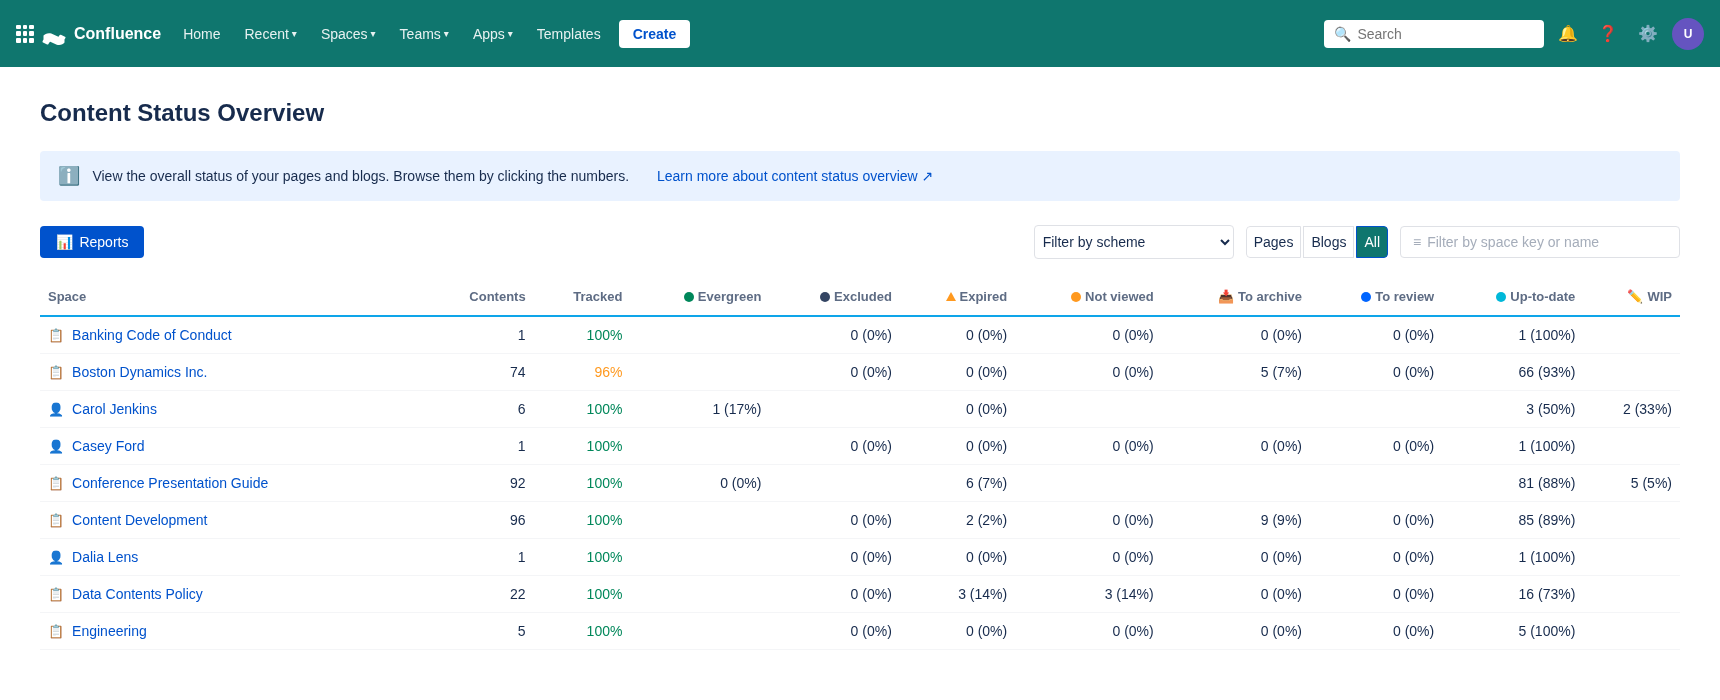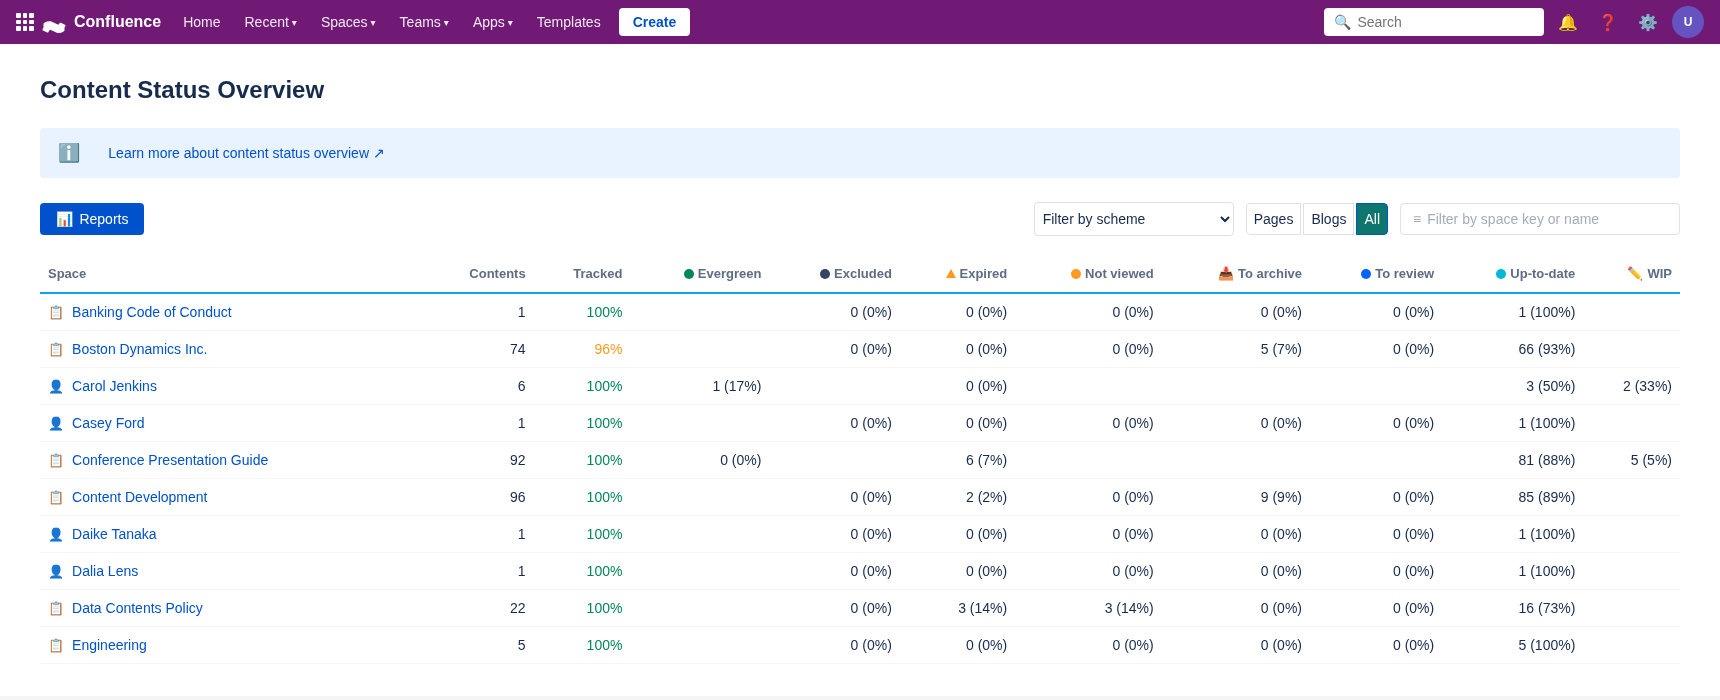--- a/index.html
+++ b/index.html
@@ -1,24 +1,24 @@
 <!DOCTYPE html>
 <html><head>
   <meta charset="utf-8">
   <style>
     * { box-sizing: border-box; margin: 0; padding: 0; }
     body { font-family: -apple-system, BlinkMacSystemFont, 'Segoe UI', sans-serif; font-size: 14px; background: #f4f5f7; color: #172b4d; }
 
     
     .navbar {
-      background: #701a75;
+      background: #0f766e;
       display: flex;
       align-items: center;
       padding: 0 16px;
-      height: 44px;
+      height: 67px;
       gap: 4px;
     }
     .nav-logo { display: flex; align-items: center; gap: 8px; color: white; font-weight: 600; font-size: 16px; margin-right: 8px; }
     .nav-logo svg { width: 24px; height: 24px; }
     .nav-link { color: rgba(255,255,255,0.9); padding: 8px 10px; border-radius: 4px; cursor: pointer; font-size: 14px; font-weight: 500; display: flex; align-items: center; gap: 3px; text-decoration: none; }
     .nav-create { background: white; color: #0052cc; padding: 6px 14px; border-radius: 4px; font-weight: 600; cursor: pointer; font-size: 14px; margin-left: 4px; border: none; }
     .nav-right { margin-left: auto; display: flex; align-items: center; gap: 8px; }
     .search-box { display: flex; align-items: center; background: white; border-radius: 4px; padding: 6px 10px; gap: 6px; min-width: 220px; cursor: text; }
     .search-box input { border: none; outline: none; font-size: 14px; color: #172b4d; width: 160px; }
     .icon-btn { width: 32px; height: 32px; border-radius: 50%; display: flex; align-items: center; justify-content: center; color: white; cursor: pointer; font-size: 16px; }
@@ -111,20 +111,21 @@
     <div class="icon-btn" title="Settings">⚙️</div>
     <div class="avatar">U</div>
   </div>
 </nav>
 
 <div class="main">
   <h1 class="page-title">Content Status Overview</h1>
 
   <div class="info-banner">
     <span class="info-icon">ℹ️</span>
+    <span>View the overall status of your pages and blogs. Browse them by clicking the numbers.</span>
     &nbsp;
     <a class="info-link">Learn more about content status overview ↗</a>
   </div>
 
   <div class="toolbar">
     <button class="reports-btn">
       <span>📊</span>
       <span>Reports</span>
     </button>
 
@@ -272,36 +273,20 @@
             <td class="col-num">2 (2%)</td>
             <td class="col-num">0 (0%)</td>
             <td class="col-num">9 (9%)</td>
             <td class="col-num">0 (0%)</td>
             <td class="col-num">85 (89%)</td>
             <td class="col-num"></td>
           </tr>
           <tr>
             <td class="col-space">
       <span class="space-type-icon">👤</span>
-      <a class="space-link">Daike Tanaka</a>
-    </td>
-            <td class="col-num">1</td>
-            <td class="col-num" style="color:#00875a">100%</td>
-            <td class="col-num"></td>
-            <td class="col-num">0 (0%)</td>
-            <td class="col-num">0 (0%)</td>
-            <td class="col-num">0 (0%)</td>
-            <td class="col-num">0 (0%)</td>
-            <td class="col-num">0 (0%)</td>
-            <td class="col-num">1 (100%)</td>
-            <td class="col-num"></td>
-          </tr>
-          <tr>
-            <td class="col-space">
-      <span class="space-type-icon">👤</span>
       <a class="space-link">Dalia Lens</a>
     </td>
             <td class="col-num">1</td>
             <td class="col-num" style="color:#00875a">100%</td>
             <td class="col-num"></td>
             <td class="col-num">0 (0%)</td>
             <td class="col-num">0 (0%)</td>
             <td class="col-num">0 (0%)</td>
             <td class="col-num">0 (0%)</td>
             <td class="col-num">0 (0%)</td>

